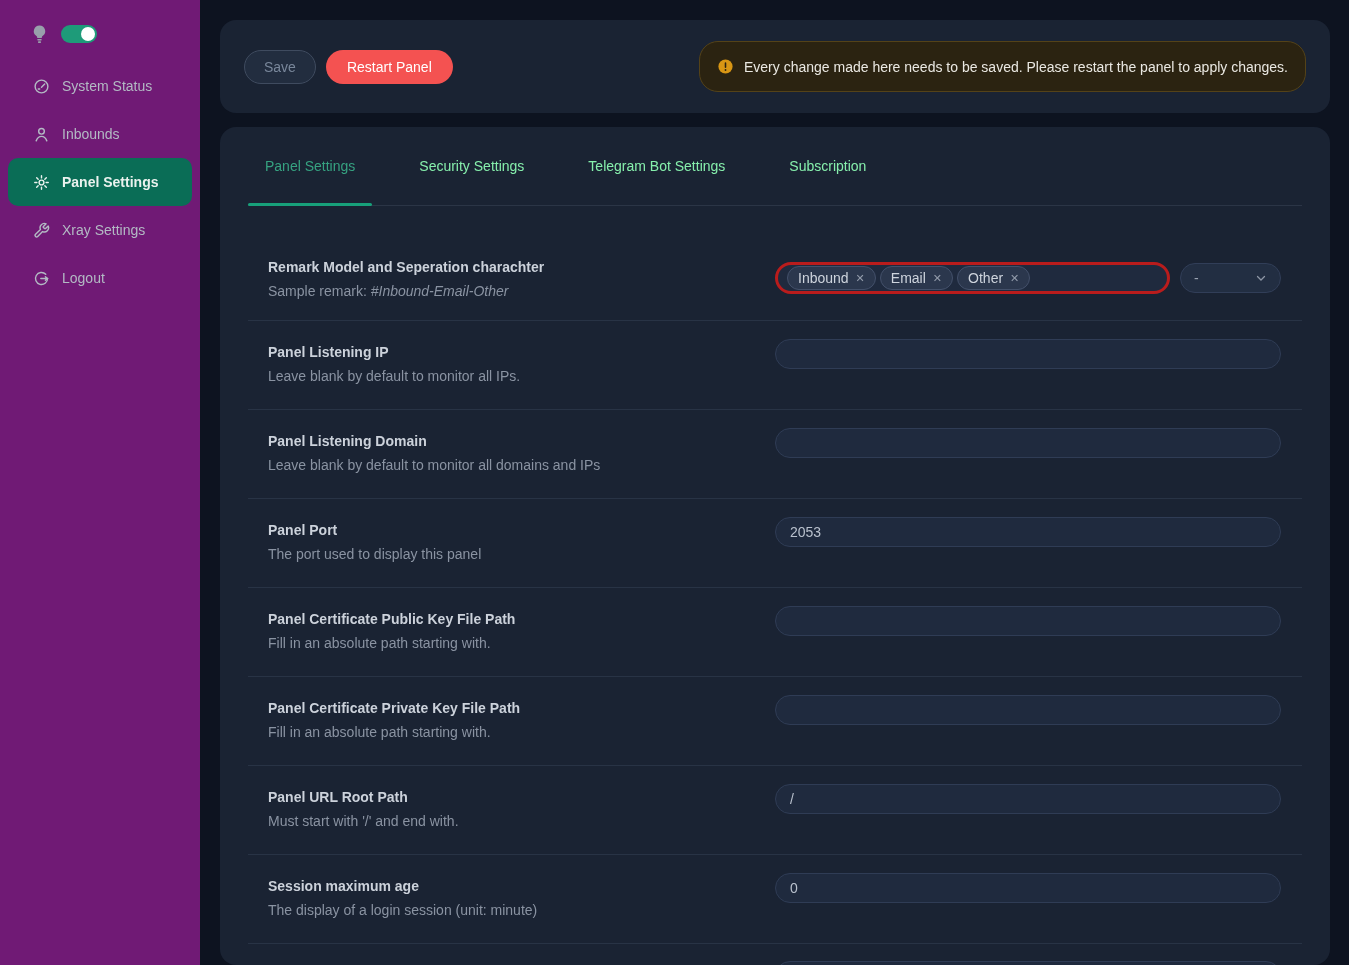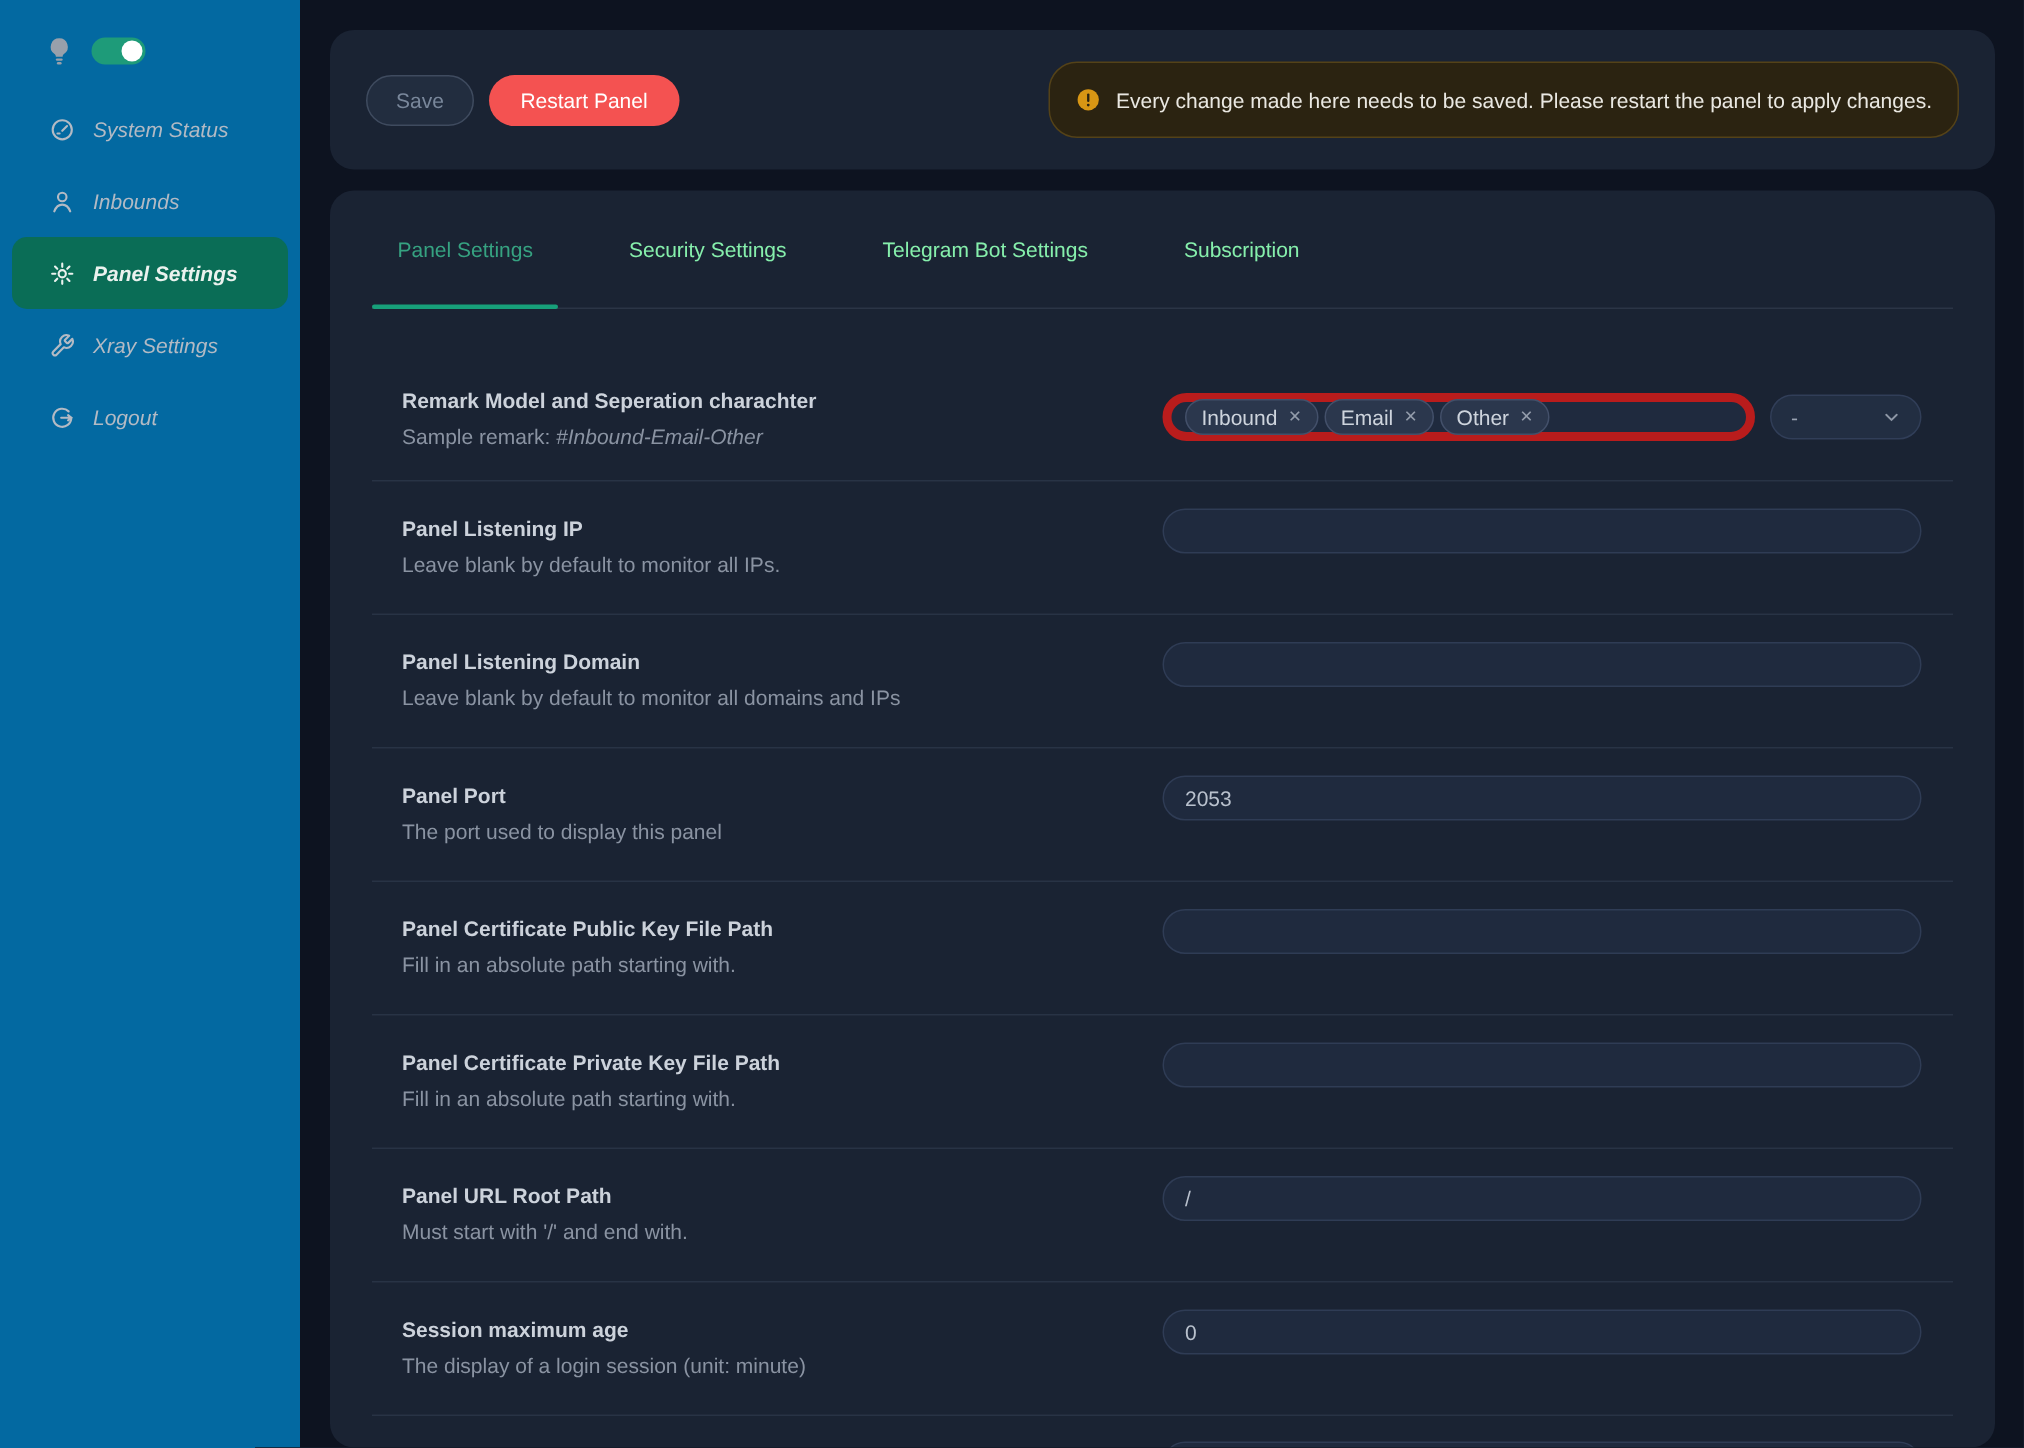--- a/index.html
+++ b/index.html
@@ -4,21 +4,21 @@
 <style>
   * { margin:0; padding:0; box-sizing:border-box; }
   html,body { width:1349px; height:965px; overflow:hidden; }
   body {
     background:#0d1320;
     display:flex;
     font-family:"Liberation Sans", sans-serif;
     color:#c3c9d2;
   }
   
-  .sidebar { flex:0 0 200px; background:#0369a1; padding-top:16px;font-style:italic; }
+  .sidebar { flex:0 0 200px; background:#701a75; padding-top:16px; }
   .theme-row { display:flex; align-items:center; padding-left:31px; height:36px; margin-bottom:10px; }
   .bulb { color:#98a0ab; display:flex; }
   .toggle { width:36px; height:18px; border-radius:9px; background:#1e9b79; margin-left:13px; position:relative; cursor:pointer; }
   .toggle .knob { position:absolute; right:2px; top:2px; width:14px; height:14px; border-radius:50%; background:#fff; }
   .nav { display:flex; flex-direction:column; }
   .nav-item { height:48px; display:flex; align-items:center; padding-left:33px; gap:12px; color:#b3bac4; font-size:14px; cursor:pointer; }
   .nav-item svg { width:17px; height:17px; flex:0 0 17px; }
   .nav-item.active { background:#0a6d56; margin:0 8px; padding-left:25px; border-radius:10px; color:#eaf2ee; font-weight:bold; }
   
   .main { flex:1; padding:20px 19px 0 20px; display:flex; flex-direction:column; }
@@ -39,21 +39,21 @@
   
   .form-row { display:flex; border-bottom:1px solid #283345; height:89px; padding-top:18px; }
   .form-row.tall { height:115px; padding-top:30px;align-items:center; }
   .form-row.partial { border-bottom:none; height:60px; padding-top:17px; }
   .labels { flex:0 0 527px; width:527px; padding-left:20px; padding-top:2px; }
   .flabel { font-size:14px; font-weight:bold; color:#ccd2db; line-height:22px; }
   .fdesc { font-size:14px; color:#8a93a2; line-height:22px; margin-top:2px; }
   .control { flex:1; padding-right:21px; }
   .field { width:100%; height:30px; background:#1f2a3e; border:1px solid #2f3c55; border-radius:16px; padding:0 14px; color:#b9c1cd; font-size:14px; outline:none; font-family:inherit; }
   .combo { display:flex; gap:10px; }
-  .tags-box { flex:1; height:32px; background:#1f2a3e; border:6px solid #b91c1c; border-radius:16px; display:flex; align-items:center; padding:0 5px; }
+  .tags-box { flex:1; height:32px; background:#1f2a3e; border:3px solid #b91c1c; border-radius:16px; display:flex; align-items:center; padding:0 5px; }
   .tag { height:24px; display:flex; align-items:center; gap:7px; background:#2b374d; border:1px solid #43506a; border-radius:12px; padding:0 10px; margin-left:4px; color:#ced4dd; font-size:14px; }
   .tag-x { color:#939cab; font-size:11px; cursor:pointer; line-height:1; }
   .select { flex:0 0 101px; width:101px; height:30px; margin-top:1px; background:#222e42; border:1px solid #313e58; border-radius:15px; display:flex; align-items:center; justify-content:space-between; padding:0 13px; color:#99a2b1; font-size:14px; cursor:pointer; }
   .select svg { width:12px; height:12px; color:#8d96a5; }
 </style>
 </head>
 <body>
 
 <aside class="sidebar">
   <div class="theme-row">

